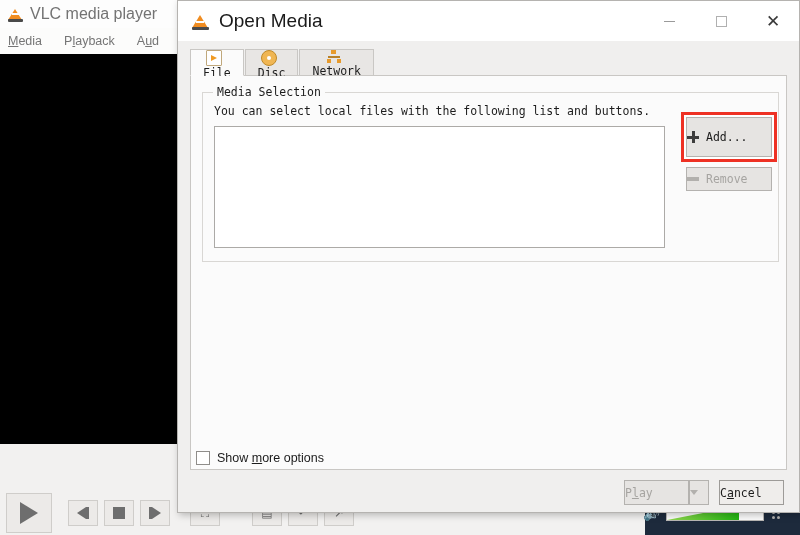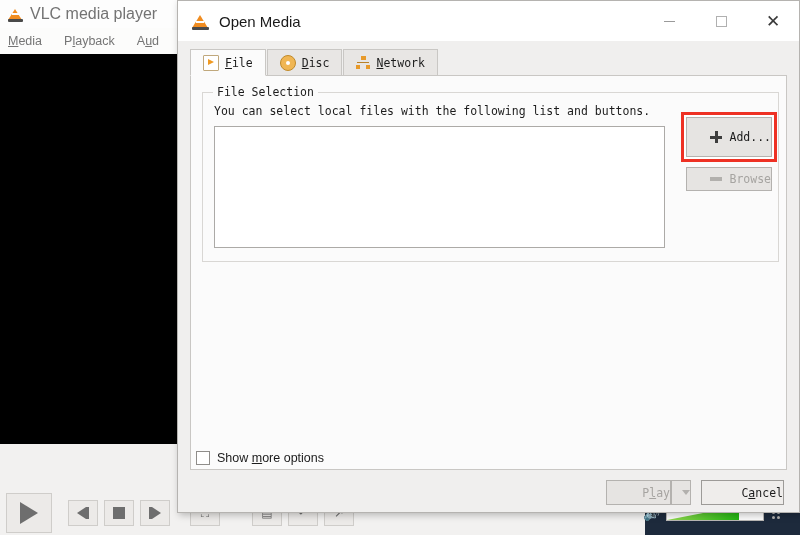--- a/index.html
+++ b/index.html
@@ -207,21 +207,21 @@
   #dialog-titlebar {
     position: relative;
     height: 40px;
     background: #ffffff;
     display: flex;
     align-items: center;
     padding-left: 14px;
     box-sizing: border-box;
   }
   #dialog-title-text {
-    font-size: 15px;
+    font-size: 19px;
     color: #1a1a1a;
     font-family: "Liberation Sans", sans-serif;
   }
   #dialog-title-text-wrap { display: flex; align-items: center; }
   #dialog-title-text-wrap .cone { width: 17px; height: 17px; margin-right: 10px; }
   #dialog-title-text-wrap .cone .c-body {
     border-left-width: 8px; border-right-width: 8px; border-bottom-width: 13px;
   }
   #dialog-title-text-wrap .cone .c-base { width: 17px; }
 
@@ -258,20 +258,21 @@
     padding: 0 12px;
     font-family: "DejaVu Sans Mono", monospace;
     font-size: 11.5px;
     color: #1c1c1c;
     background: #e8e6e4;
     border: 1px solid #c9c7c4;
     border-bottom: none;
     box-sizing: border-box;
     margin-right: 1px;
     white-space: nowrap;
+    flex-direction: column;
   }
   .tab.active {
     background: #fbfbfb;
     height: 27px;
     margin-bottom: -1px;
     border-bottom: 1px solid #fbfbfb;
   }
   .tab .tab-icon {
     width: 14px; height: 14px;
     margin-right: 6px;
@@ -402,21 +403,21 @@
   }
   .qbtn {
     font-family: "DejaVu Sans Mono", monospace;
     font-size: 11.5px;
     color: #1c1c1c;
     background: #e6e4e2;
     border: 1px solid #b4b2af;
     box-sizing: border-box;
     display: flex;
     align-items: center;
-    justify-content: flex-end;
+    justify-content: flex-start;
     white-space: nowrap;
   }
   .qbtn.disabled { color: #a6a4a1; }
   #btn-add {
     position: absolute;
     left: 483px; top: 24px;
     width: 86px; height: 40px;
   }
   #btn-remove {
     position: absolute;
@@ -516,21 +517,21 @@
     width: 20px; height: 25px;
     margin-right: 10px;
   }
   .caret-down {
     width: 0; height: 0;
     border-left: 4px solid transparent;
     border-right: 4px solid transparent;
     border-top: 5px solid #b2b0ad;
   }
   #btn-cancel {
-    width: 83px; height: 25px;
+    width: 65px; height: 25px;
     background: #efedeb;
     border: 1px solid #9d9b98;
   }
 </style>
 </head>
 <body>
 
 <div id="vlc-window">
 
   <div id="vlc-titlebar">
@@ -644,36 +645,36 @@
       <span class="tab-icon ic-net">
           <i></i>
         </span>
       <span><u>N</u>etwork</span>
     </div>
   </div>
 
   <div id="tabpage">
 
     <div class="groupbox" id="gb-file-selection">
-      <span class="gb-label">File Selection</span>
+      <span class="gb-label">Media Selection</span>
 
       <span id="fs-hint">You can select local files with the following list and buttons.</span>
 
       <div id="file-list"></div>
 
       <div id="add-highlight"></div>
 
       <div class="qbtn" id="btn-add">
         <span class="plus-glyph"></span>
         <span>Add...</span>
       </div>
 
       <div class="qbtn disabled" id="btn-remove">
         <span class="minus-glyph"></span>
-        <span>Browse</span>
+        <span>Remove</span>
       </div>
     </div>
 
   </div>
 
   <div id="dialog-footer">
     <span id="show-more-wrap">
       <span class="qcheck"></span>
       <span id="show-more-label">Show <u>m</u>ore options</span>
     </span>

